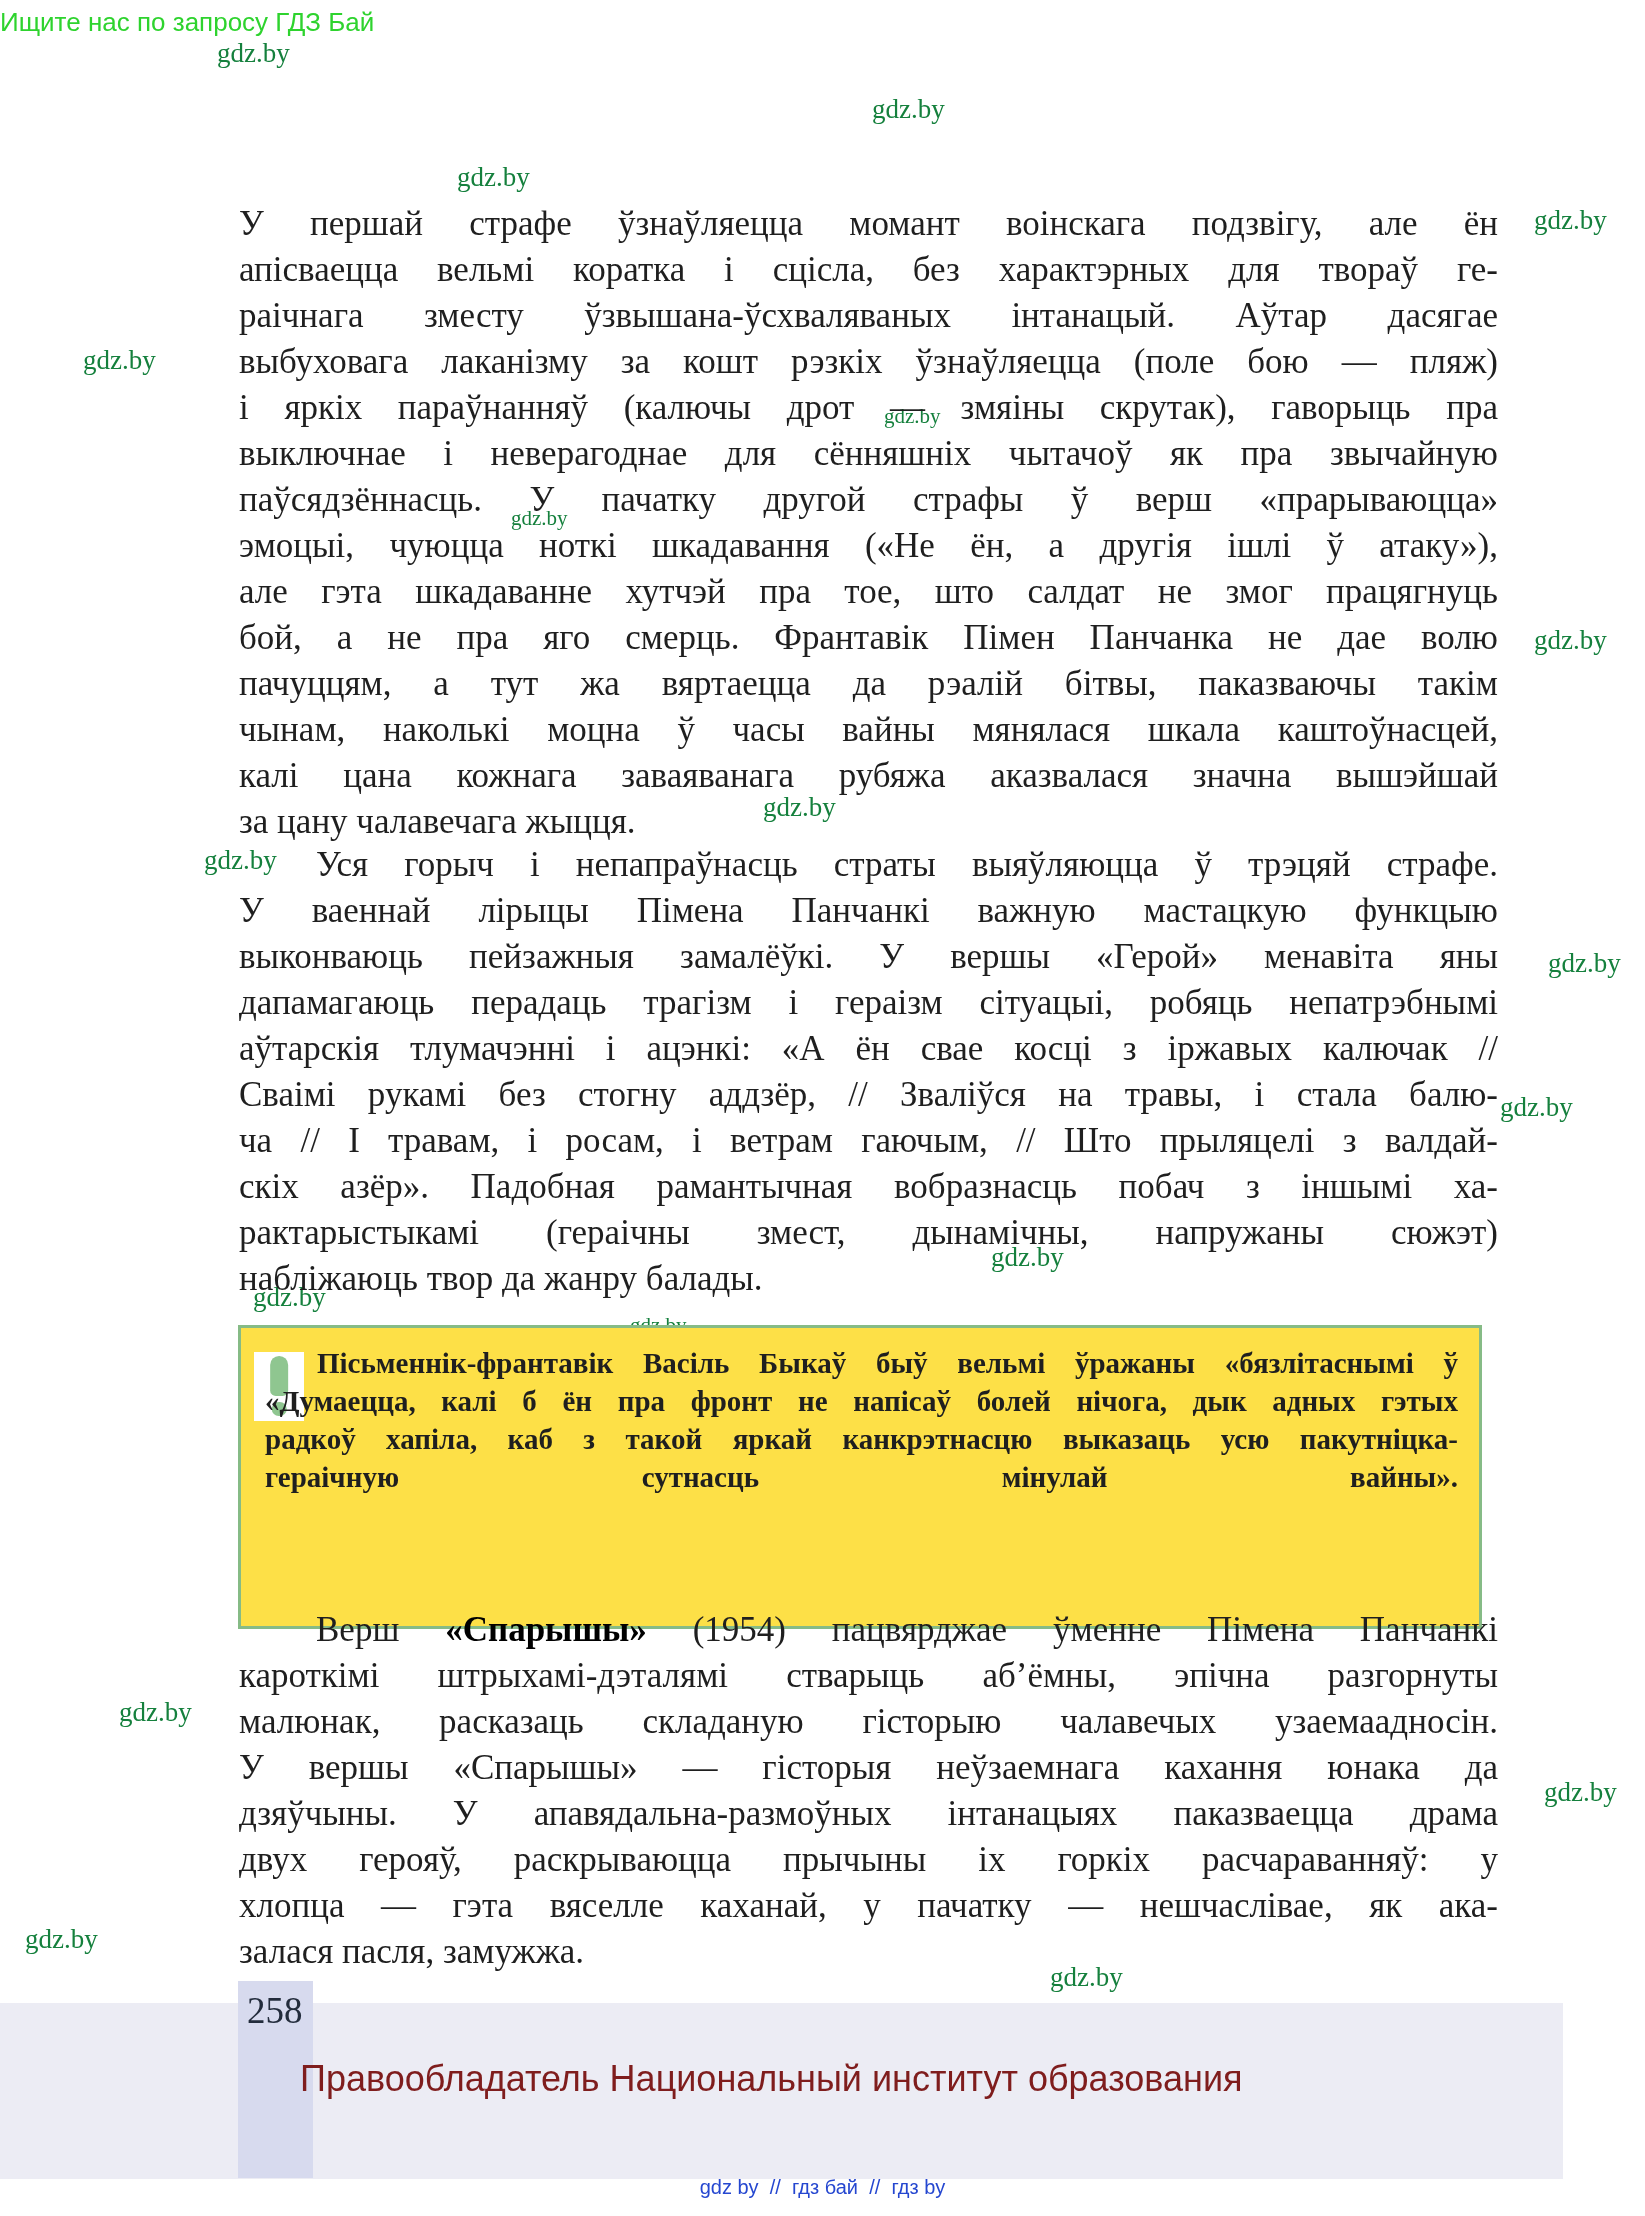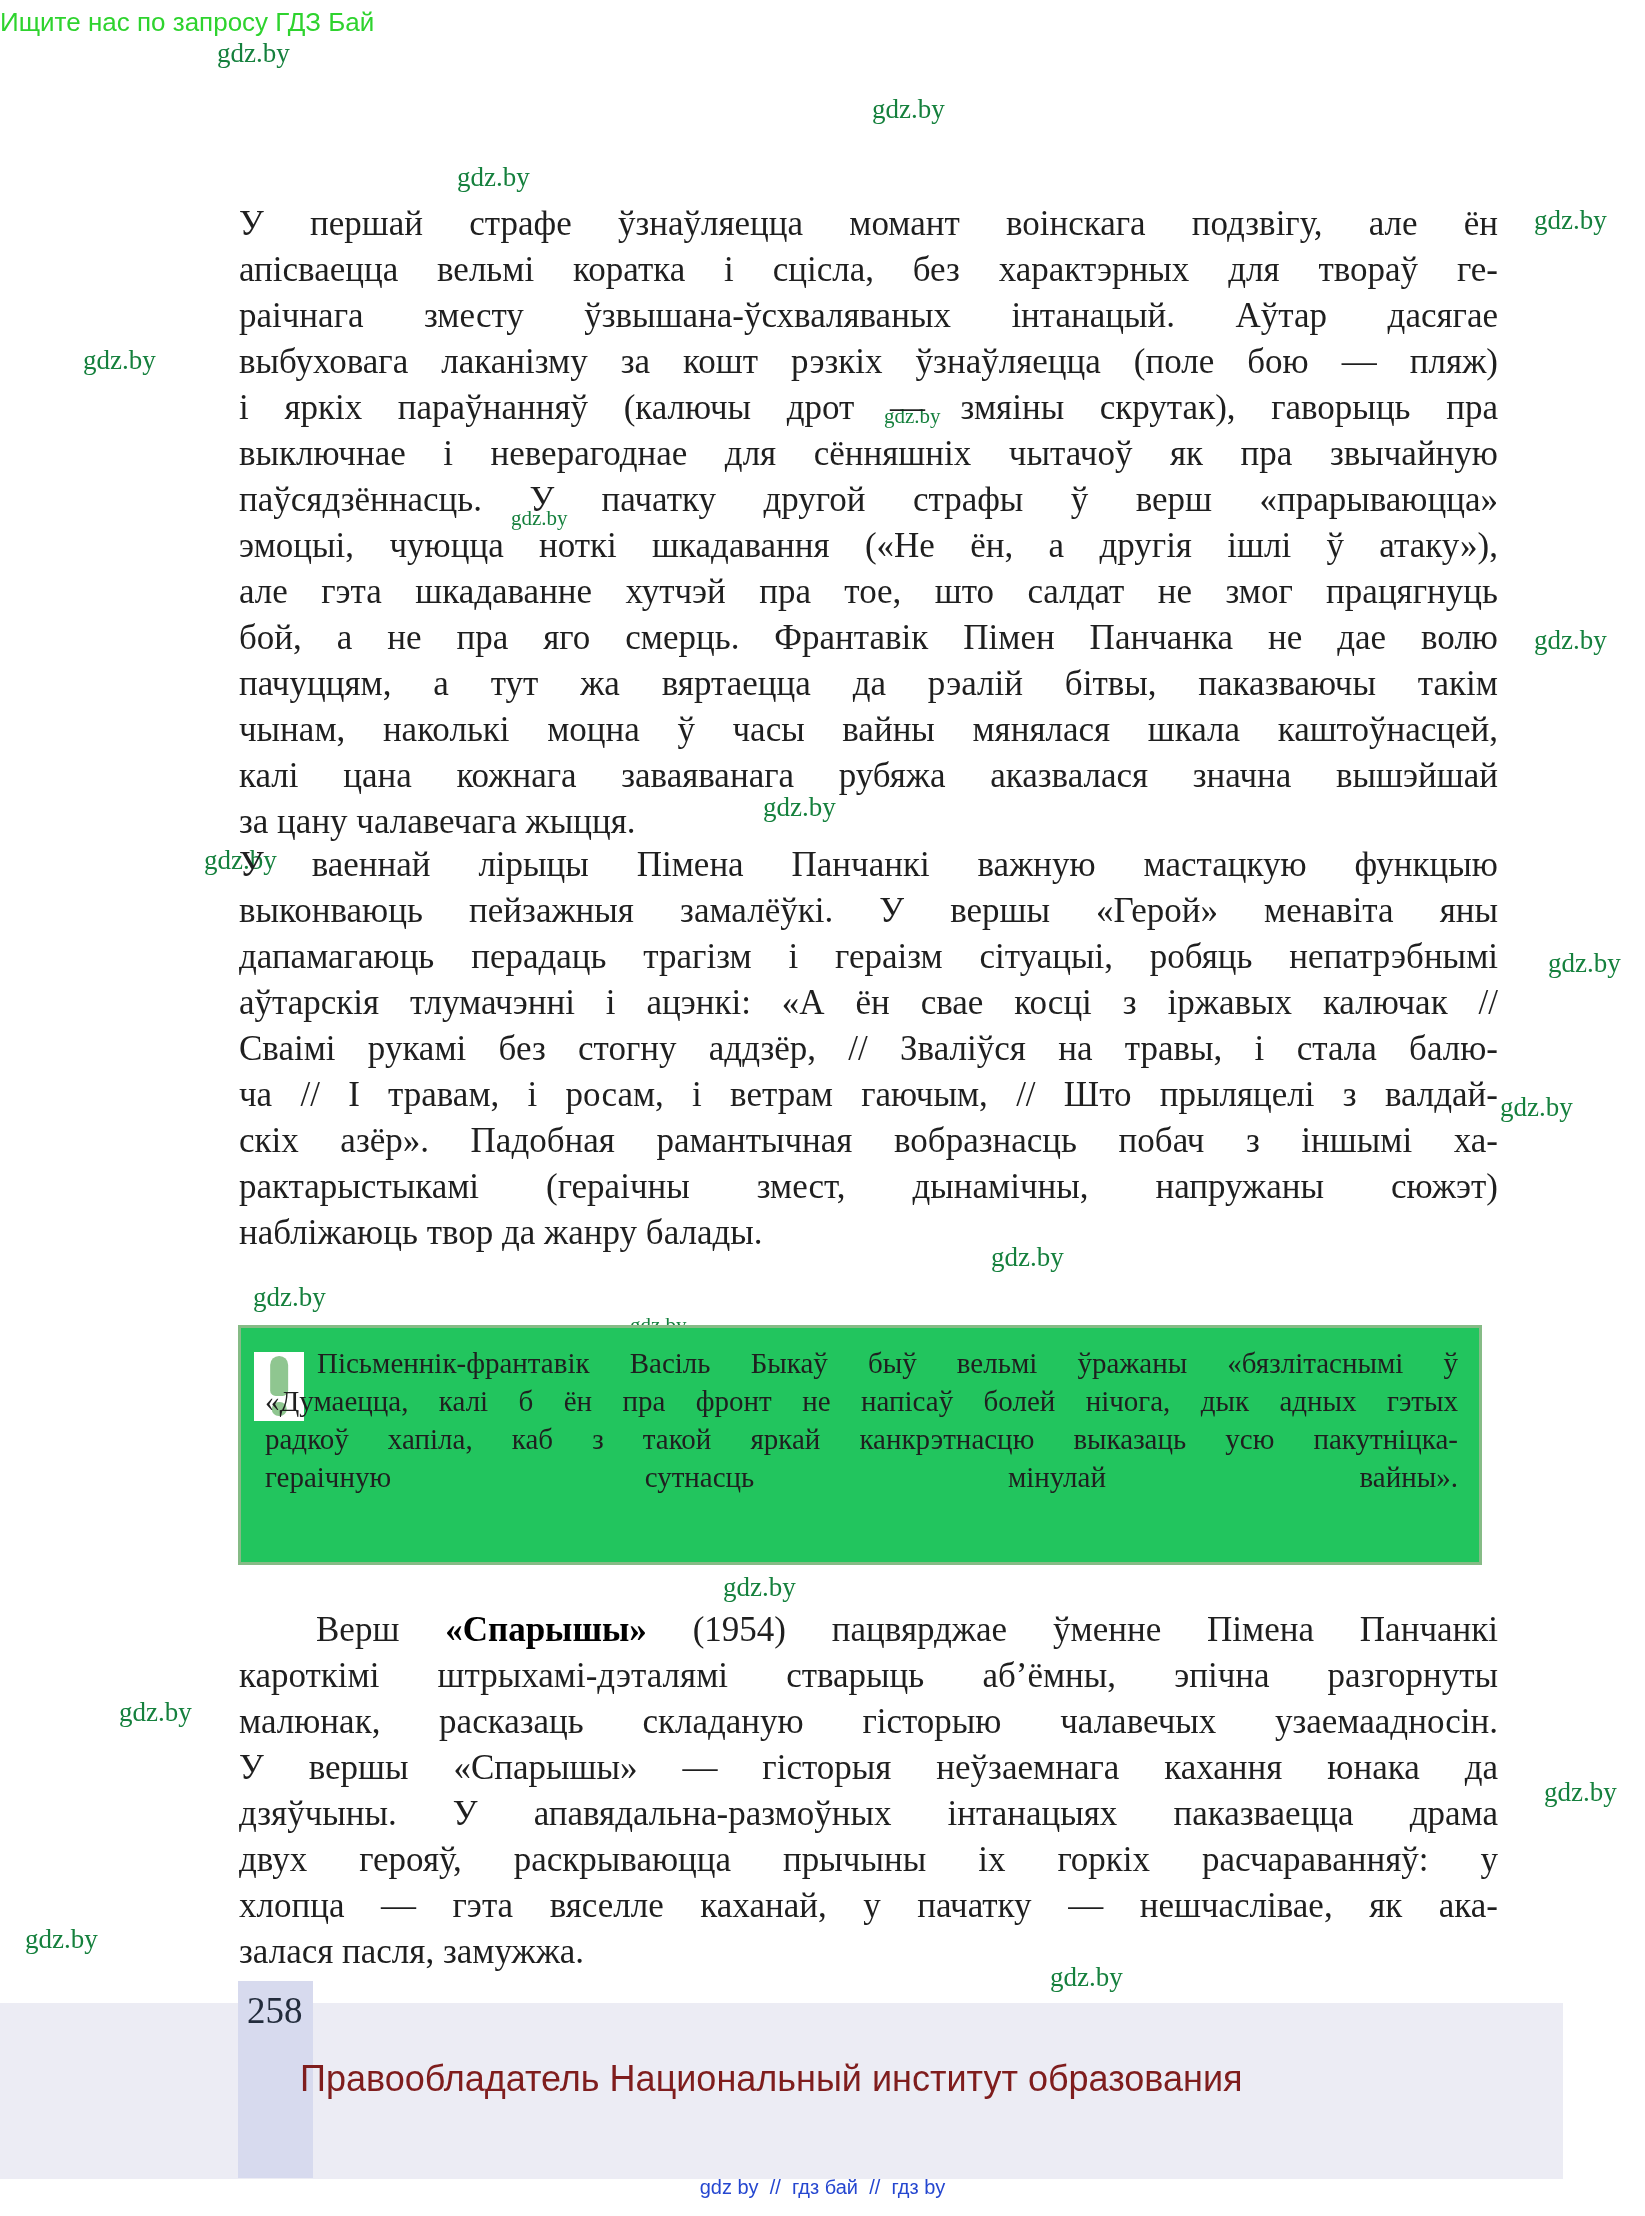--- a/index.html
+++ b/index.html
@@ -40,24 +40,25 @@
     text-align-last:justify;
     -moz-text-align-last:justify;
     white-space:normal;
   }
   .tl.end{text-align-last:left;-moz-text-align-last:left;}
   .tl.ind{text-indent:77px;}
   .red{color:#000000;font-weight:bold;}
   
   .callout{
     position:absolute;left:238px;top:1325px;
-    width:1244px;height:240px;
+    width:1244px;height:304px;
     box-sizing:border-box;
-    background:#22c55e;
+    background:#fde047;
     border:3.2px solid #86bb86;
+    font-weight:bold;
   }
   .icon-plate{
     position:absolute;left:13px;top:24px;
     width:50px;height:69px;
     background:#ffffff;
   }
   .excl-bar{
     position:absolute;left:50%;top:4px;
     transform:translateX(-50%);
     width:17.7px;height:40px;
@@ -159,20 +160,21 @@
       <div class="tl">эмоцыі, чуюцца ноткі шкадавання («Не ён, а другія ішлі ў атаку»),</div>
       <div class="tl">але гэта шкадаванне хутчэй пра тое, што салдат не змог працягнуць</div>
       <div class="tl">бой, а не пра яго смерць. Франтавік Пімен Панчанка не дае волю</div>
       <div class="tl">пачуццям, а тут жа вяртаецца да рэалій бітвы, паказваючы такім</div>
       <div class="tl">чынам, наколькі моцна ў часы вайны мянялася шкала каштоўнасцей,</div>
       <div class="tl">калі цана кожнага заваяванага рубяжа аказвалася значна вышэйшай</div>
       <div class="tl end">за цану чалавечага жыцця.</div>
     </section>
 
   <section class="para p2">
+      <div class="tl ind">Уся горыч і непапраўнасць страты выяўляюцца ў трэцяй страфе.</div>
       <div class="tl">У ваеннай лірыцы Пімена Панчанкі важную мастацкую функцыю</div>
       <div class="tl">выконваюць пейзажныя замалёўкі. У вершы «Герой» менавіта яны</div>
       <div class="tl">дапамагаюць перадаць трагізм і гераізм сітуацыі, робяць непатрэбнымі</div>
       <div class="tl">аўтарскія тлумачэнні і ацэнкі: «А ён свае косці з іржавых калючак //</div>
       <div class="tl">Сваімі рукамі без стогну аддзёр, // Зваліўся на травы, і стала балю-</div>
       <div class="tl">ча // І травам, і росам, і ветрам гаючым, // Што прыляцелі з валдай-</div>
       <div class="tl">скіх азёр». Падобная рамантычная вобразнасць побач з іншымі ха-</div>
       <div class="tl">рактарыстыкамі (гераічны змест, дынамічны, напружаны сюжэт)</div>
       <div class="tl end">набліжаюць твор да жанру балады.</div>
     </section>

